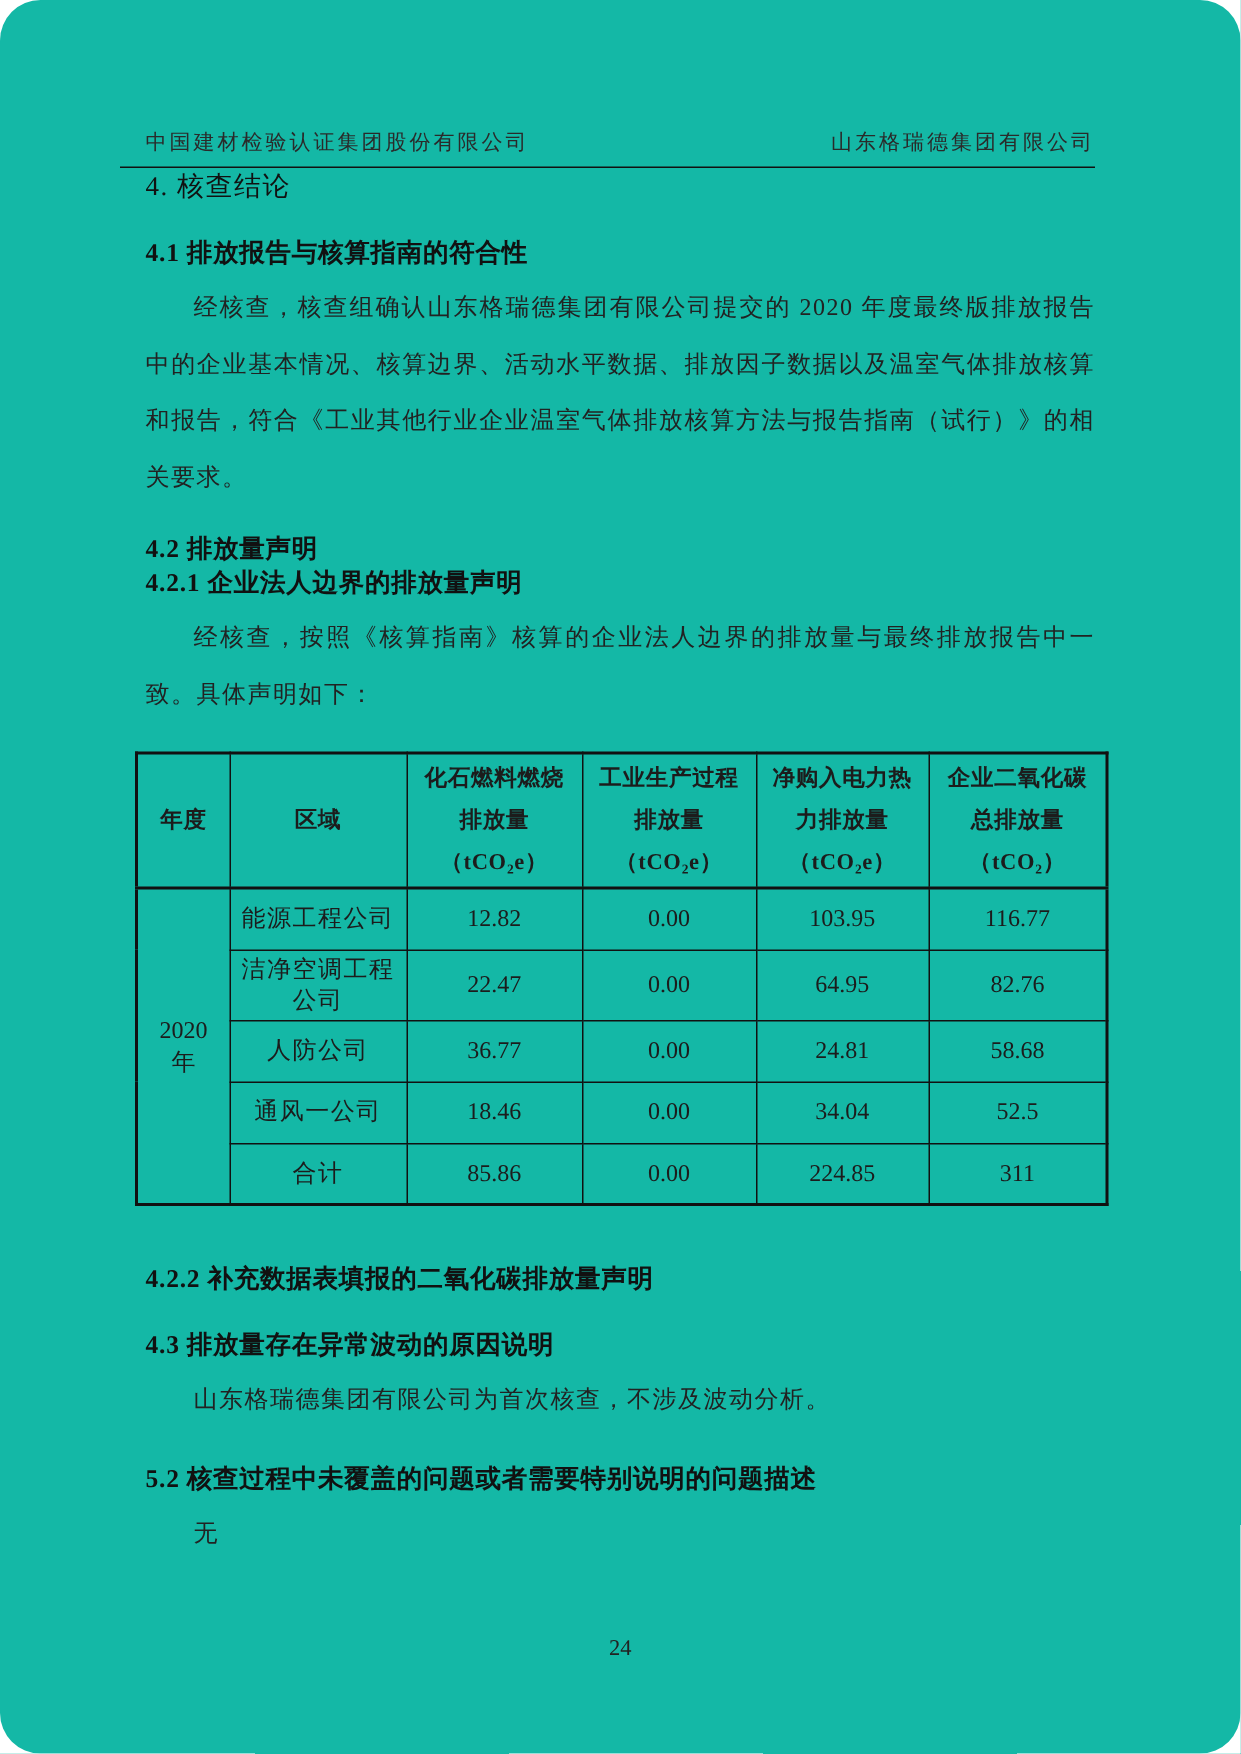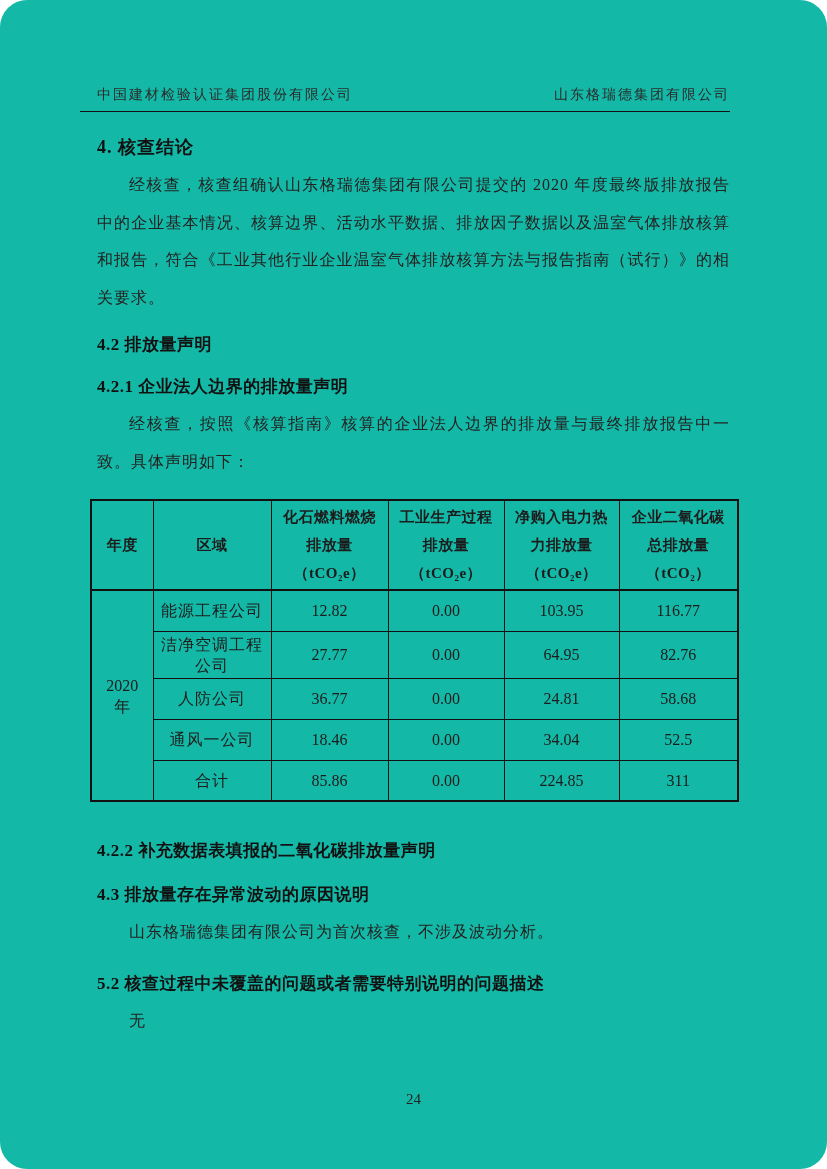--- a/index.html
+++ b/index.html
@@ -26,35 +26,34 @@
     font-size: 14px;
     letter-spacing: 2px;
     color: #2a2a2a;
     padding-bottom: 7px;
     border-bottom: 1.5px solid #111;
     margin-left: -17px;
     padding-left: 17px;
   }
   
   .h-chapter {
-    margin-top: 23px;
     font-size: 18px;
-    font-weight: bold;
+    font-weight: normal;
     letter-spacing: 1px;
     color: #111;
   }
   .h-section {
     font-size: 17px;
     font-weight: bold;
     letter-spacing: 0.5px;
     color: #111;
   }
   .h-41  { margin-top: 21px; }
   .h-42  { margin-top: 17px; }
-  .h-421 { margin-top: 19px; }
+  .h-421 { }
   .h-422 { margin-top: 37px; }
   .h-43  { margin-top: 21px; font-family: Liberation Serif, serif; }
   .h-44  { margin-top: 21px; }
   
   .para {
     margin-top: 7px;
     font-size: 16px;
     line-height: 37.5px;
     text-align: justify;
     text-indent: 2em;
@@ -111,20 +110,21 @@
 
 <div class="page">
 
   <header class="doc-header">
     <span>中国建材检验认证集团股份有限公司</span>
     <span>山东格瑞德集团有限公司</span>
   </header>
 
   <h1 class="h-chapter">4. 核查结论</h1>
 
+  <h2 class="h-section h-41">4.1 排放报告与核算指南的符合性</h2>
   <p class="para">经核查，核查组确认山东格瑞德集团有限公司提交的 2020 年度最终版排放报告中的企业基本情况、核算边界、活动水平数据、排放因子数据以及温室气体排放核算和报告，符合《工业其他行业企业温室气体排放核算方法与报告指南（试行）》的相关要求。</p>
 
   <h2 class="h-section h-42">4.2 排放量声明</h2>
 
   <h2 class="h-section h-421">4.2.1 企业法人边界的排放量声明</h2>
   <p class="para">经核查，按照《核算指南》核算的企业法人边界的排放量与最终排放报告中一致。具体声明如下：</p>
 
   <table class="emissions">
     <colgroup>
       <col class="c-year">
@@ -157,21 +157,21 @@
           <td class="year-cell" rowspan="5">2020
 年</td>
           <td class="region-cell">能源工程公司</td>
           <td class="value-cell">12.82</td>
           <td class="value-cell">0.00</td>
           <td class="value-cell">103.95</td>
           <td class="value-cell">116.77</td>
         </tr>
         <tr>
           <td class="region-cell">洁净空调工程公司</td>
-          <td class="value-cell">27.77</td>
+          <td class="value-cell">22.47</td>
           <td class="value-cell">0.00</td>
           <td class="value-cell">64.95</td>
           <td class="value-cell">82.76</td>
         </tr>
         <tr>
           <td class="region-cell">人防公司</td>
           <td class="value-cell">36.77</td>
           <td class="value-cell">0.00</td>
           <td class="value-cell">24.81</td>
           <td class="value-cell">58.68</td>

